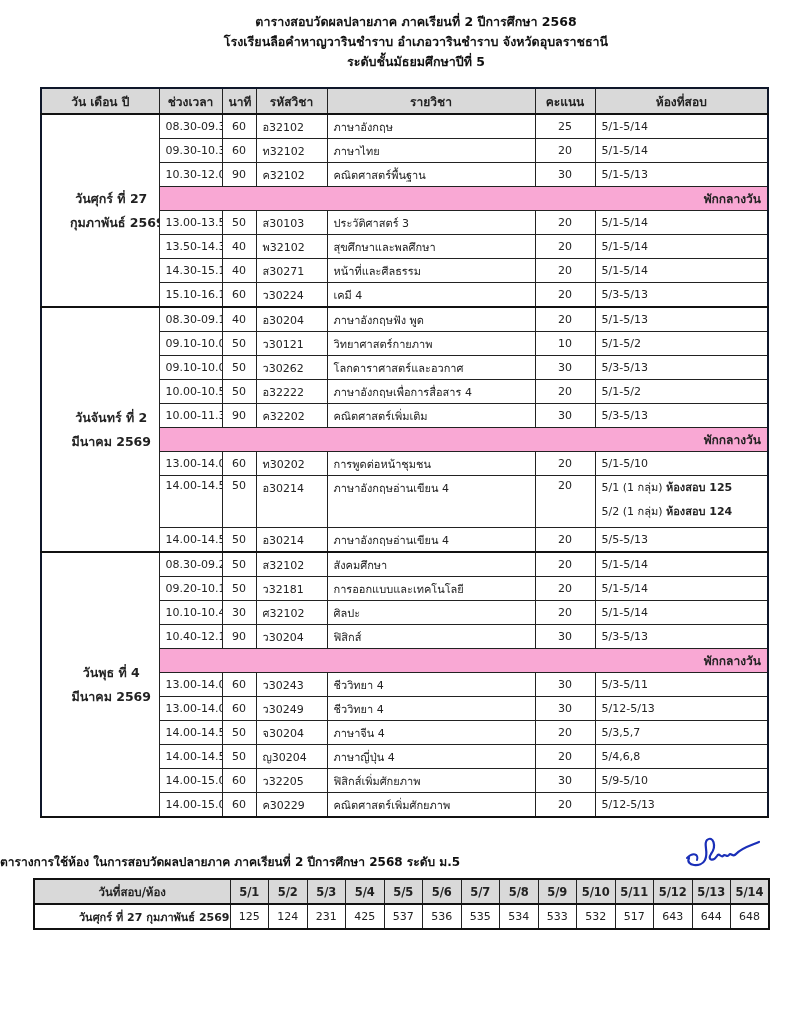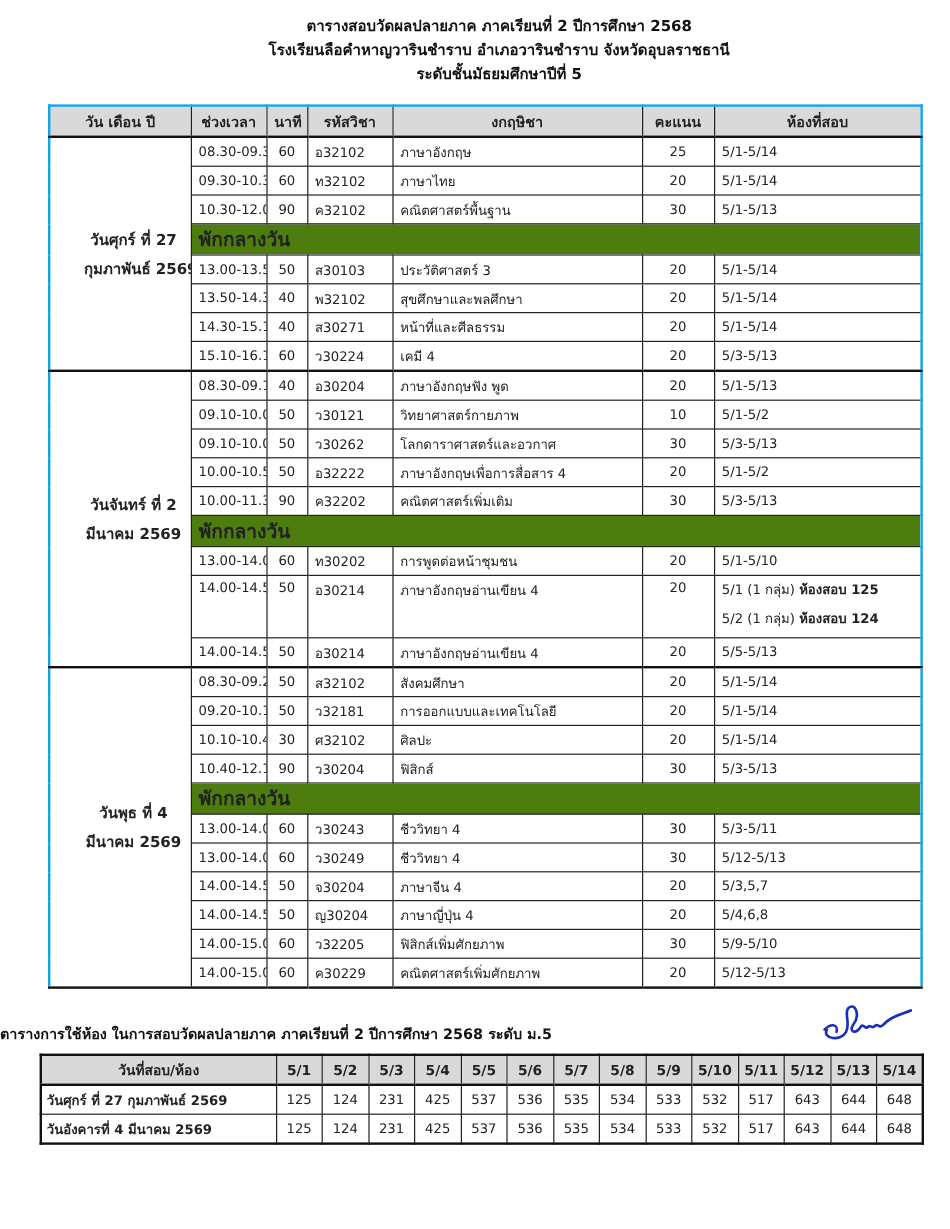--- a/index.html
+++ b/index.html
@@ -1,35 +1,35 @@
 <!DOCTYPE html>
 <html><head>
 <meta charset="utf-8">
 <style>
   html, body { margin: 0; padding: 0; background: #ffffff; }
   body { width: 792px; height: 1024px; position: relative; font-family: "DejaVu Sans", sans-serif; color: #222; overflow: hidden; }
   .titles { position: absolute; top: 12px; left: 0; width: 792px; text-align: center; margin-left: 20px; }
   .titles div { font-size: 12.5px; font-weight: bold; line-height: 20px; color: #111; }
   table { border-collapse: collapse; table-layout: fixed; }
-  #main { position: absolute; left: 40px; top: 87px; width: 727px; border: 2px solid #0ea5e9; }
+  #main { position: absolute; left: 40px; top: 87px; width: 727px; border: 2px solid #0f172a; }
   #main th, #main td { border: 1px solid #222; font-size: 11px; height: 23px; padding: 0 6px; white-space: nowrap; overflow: hidden; }
   #main th { background: #d9d9d9; font-weight: bold; font-size: 12px; text-align: center; height: 24px; border-bottom: 2px solid #111; }
   #main td.c { text-align: center; }
   #main td.day { text-align: center; font-weight: bold; font-size: 12.5px; line-height: 24px; border-right: 1px solid #222; padding-left: 28px; }
-  #main tr.break td { background: #4d7c0f; text-align: left; font-weight: bold; font-size: 16px; }
+  #main tr.break td { background: #f9a8d4; text-align: right; font-weight: bold; font-size: 12px; }
   #main tr.dayend td { border-bottom: 2px solid #111; }
   .room-line { display: block; line-height: 24px; }
   .room-line b { font-weight: bold; }
   #main td.tall { height: 48px; vertical-align: top; padding-top: 3px; }
   .subtitle { position: absolute; top: 852px; left: 0; width: 792px; text-align: left; font-size: 12px; font-weight: bold; color: #111; }
   .signature { position: absolute; left: 683px; top: 836px; width: 80px; height: 34px; }
   #rooms { position: absolute; left: 33px; top: 878px; width: 736px; border: 2px solid #111; }
   #rooms th, #rooms td { border: 1px solid #222; font-size: 11px; height: 23px; text-align: center; padding: 0 0; white-space: nowrap; overflow: hidden; }
   #rooms th { background: #d9d9d9; font-weight: bold; font-size: 11.5px; border-bottom: 2px solid #111; }
-  #rooms td.lbl { text-align: left; padding-left: 4px; font-weight: bold; font-size: 11px; }
+  #rooms td.lbl { text-align: right; padding-left: 4px; font-weight: bold; font-size: 11px; }
 </style>
 </head>
 <body>
 
 <div class="titles">
   <div>ตารางสอบวัดผลปลายภาค ภาคเรียนที่ 2  ปีการศึกษา 2568</div>
   <div>โรงเรียนลือคำหาญวารินชำราบ   อำเภอวารินชำราบ  จังหวัดอุบลราชธานี</div>
   <div>ระดับชั้นมัธยมศึกษาปีที่ 5</div>
 </div>
 
@@ -42,21 +42,21 @@
       <col style="width:208px">
       <col style="width:60px">
       <col style="width:173px">
   </colgroup>
   <thead>
     <tr>
       <th>วัน เดือน ปี</th>
       <th>ช่วงเวลา</th>
       <th>นาที</th>
       <th>รหัสวิชา</th>
-      <th>งกฤษิชา</th>
+      <th>รายวิชา</th>
       <th>คะแนน</th>
       <th>ห้องที่สอบ</th>
     </tr>
   </thead>
   <tbody id="main-body">
       <tr>
         <td class="day" rowspan="8" style="border-bottom: 2px solid rgb(17, 17, 17);">
           <div>วันศุกร์ ที่  27</div>
           <div>กุมภาพันธ์ 2569</div>
         </td>
@@ -324,31 +324,14 @@
         <td>536</td>
         <td>535</td>
         <td>534</td>
         <td>533</td>
         <td>532</td>
         <td>517</td>
         <td>643</td>
         <td>644</td>
         <td>648</td>
       </tr>
-      <tr>
-        <td class="lbl">วันอังคารที่ 4 มีนาคม 2569</td>
-        <td>125</td>
-        <td>124</td>
-        <td>231</td>
-        <td>425</td>
-        <td>537</td>
-        <td>536</td>
-        <td>535</td>
-        <td>534</td>
-        <td>533</td>
-        <td>532</td>
-        <td>517</td>
-        <td>643</td>
-        <td>644</td>
-        <td>648</td>
-      </tr>
     </tbody>
 </table>
 
 </body></html>

